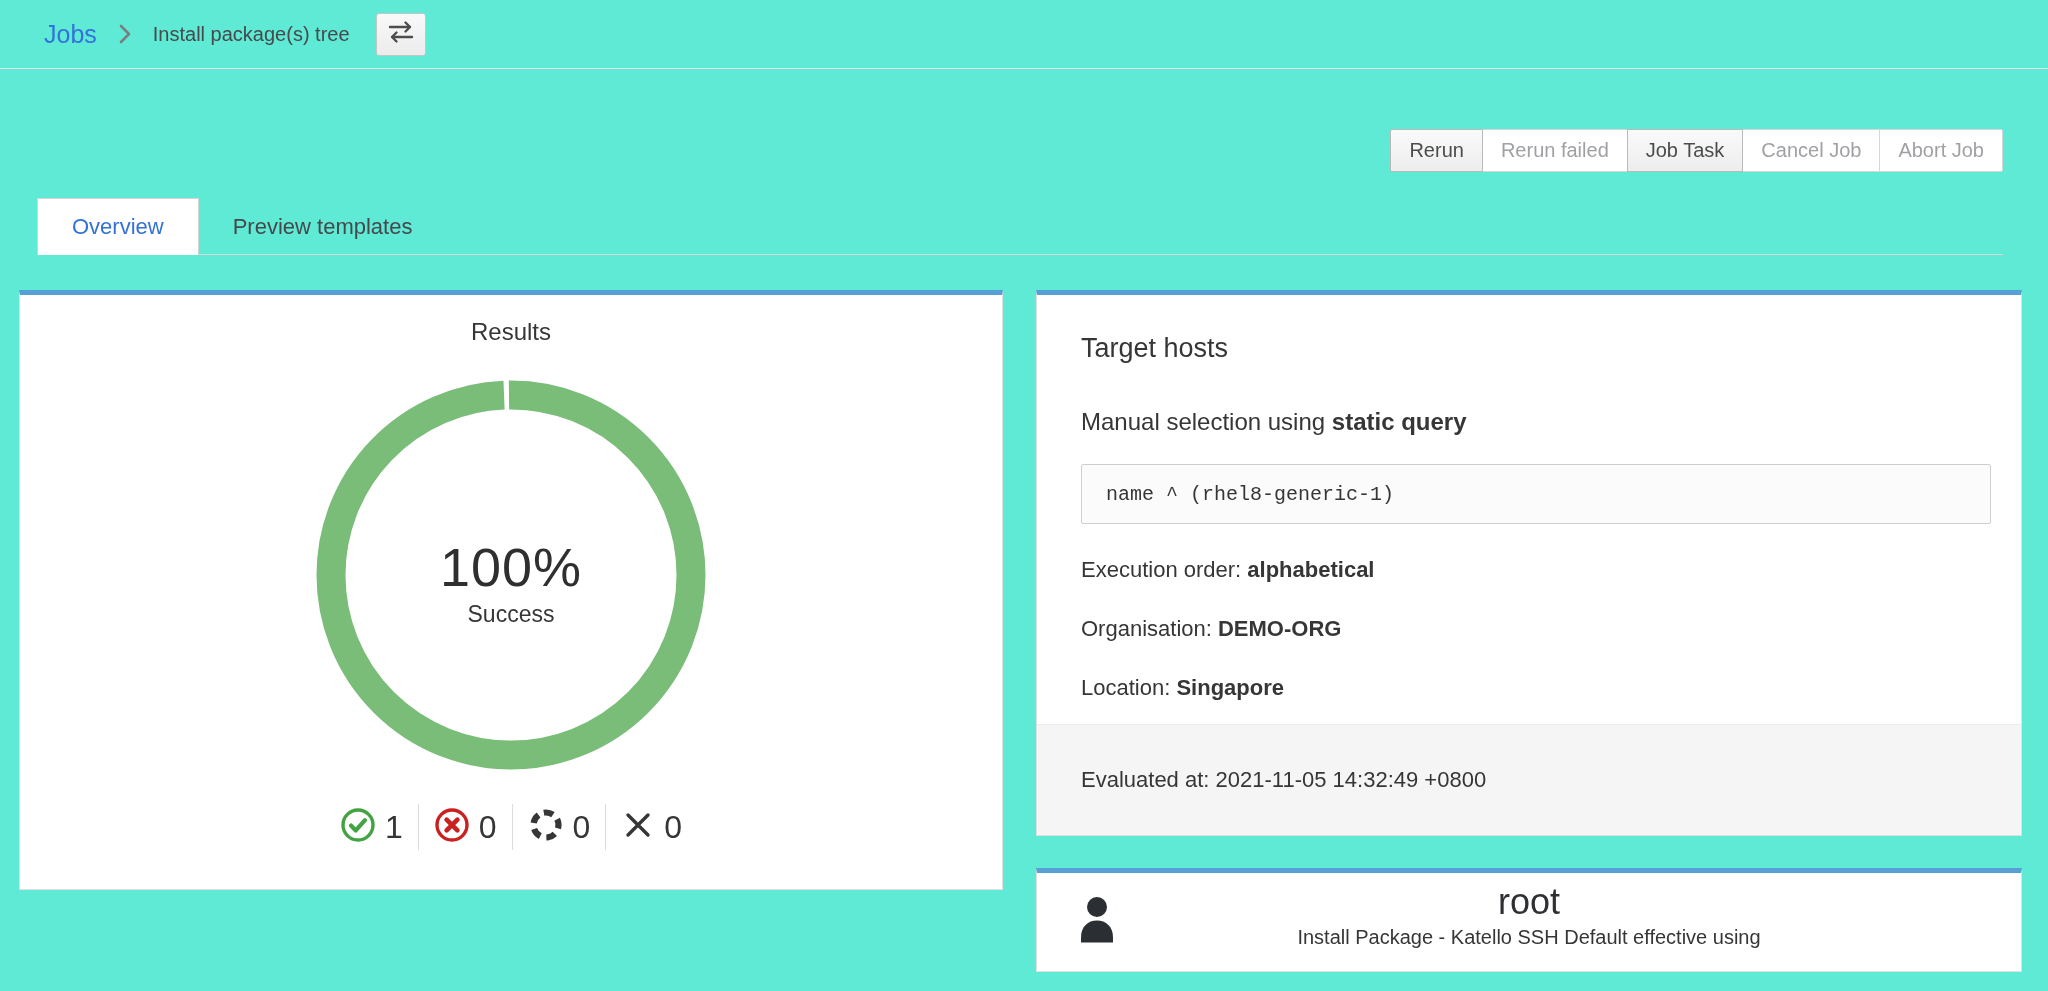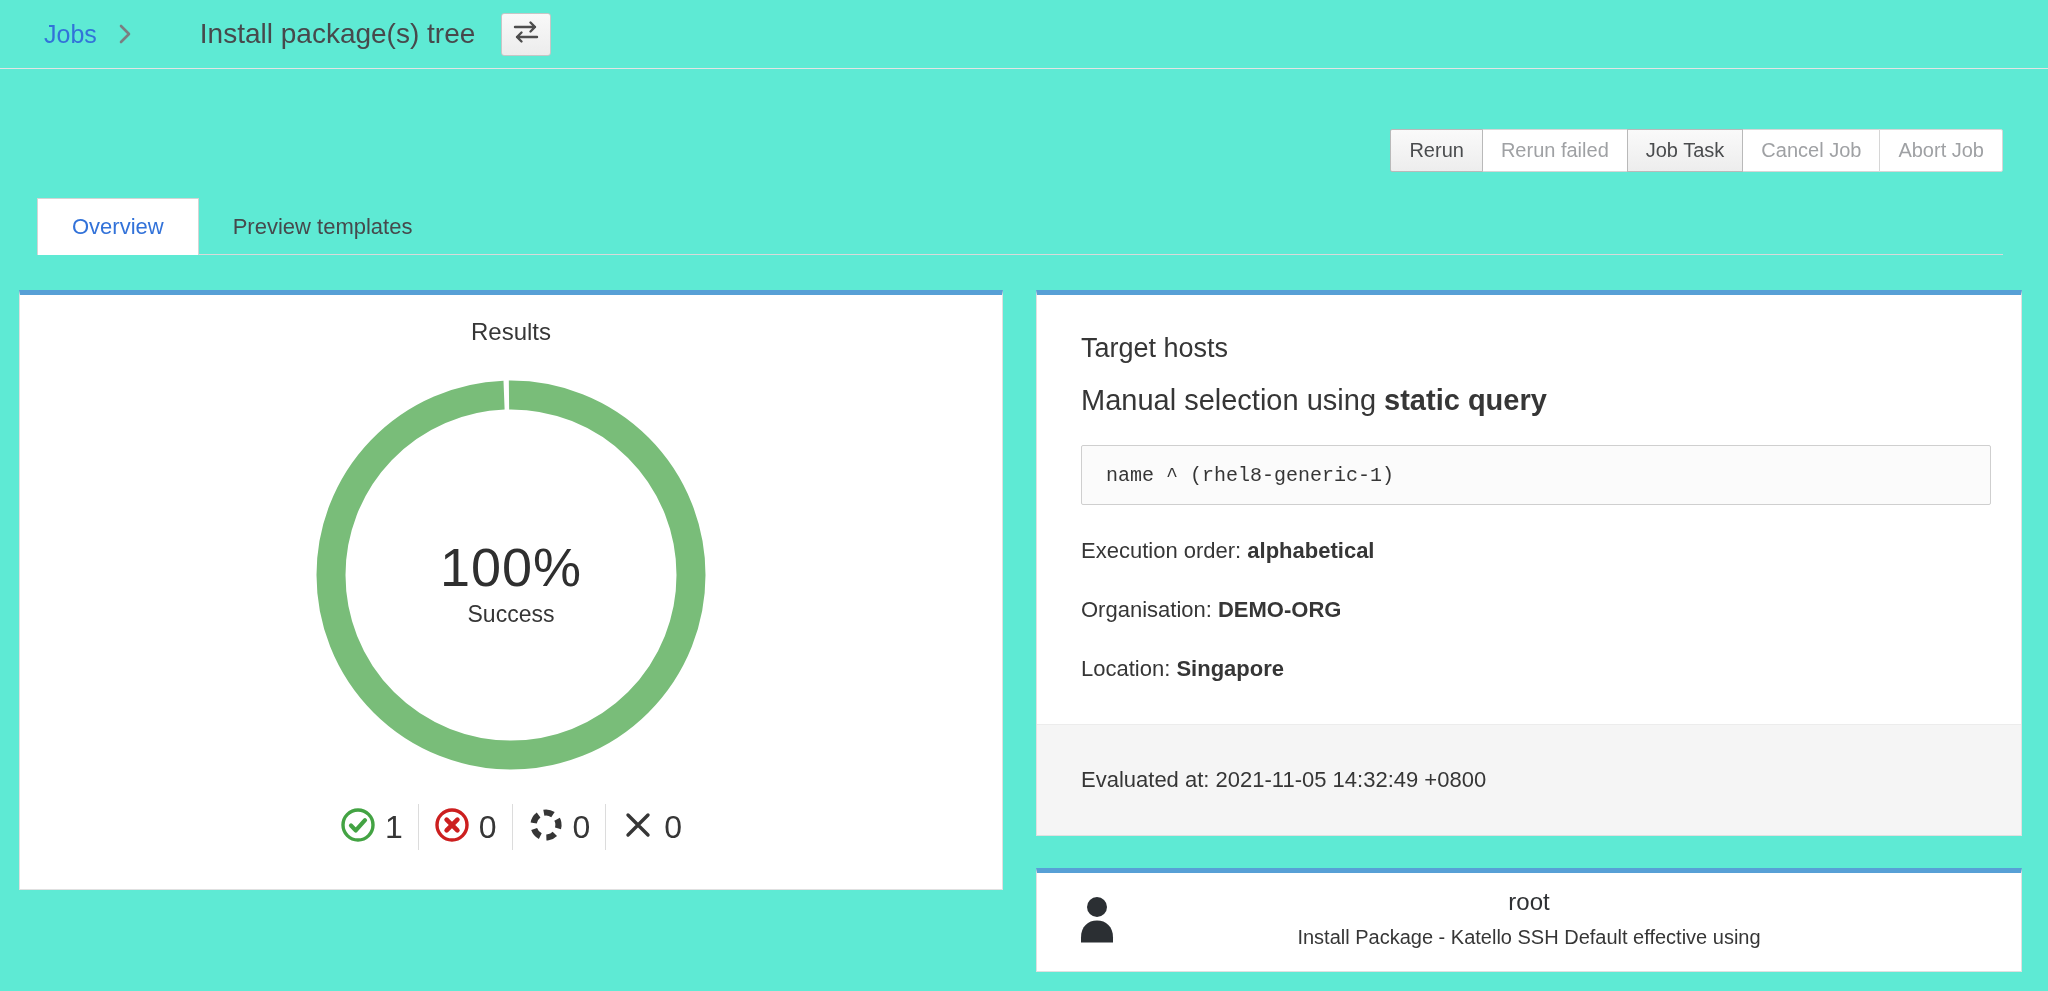--- a/index.html
+++ b/index.html
@@ -8,21 +8,21 @@
     position:relative; width:2048px; height:991px; background:#5eead4;
     font-family:"Liberation Sans", sans-serif; color:#363636; overflow:hidden;
   }
   
   .breadcrumb-bar {
     position:absolute; top:0; left:0; width:100%; height:69px;
     border-bottom:1px solid #e4e4e4; display:flex; align-items:center; padding-left:44px;
   }
   .jobs-link { font-size:25px; color:#3272d9; text-decoration:none; cursor:pointer; }
   .crumb-sep { margin:0 22px; display:flex; align-items:center; }
-  .crumb-current { font-size:28px; color:#47494c;margin-left:47px; }
+  .crumb-current { font-size:20px; color:#47494c; }
   .switcher-btn {
     margin-left:26px; width:50px; height:43px; border:1px solid #c6c6c6; border-radius:3px;
     background:linear-gradient(#f9f9f9,#ececec); display:flex; align-items:center; justify-content:center; cursor:pointer;
   }
   
   .toolbar { position:absolute; top:129px; right:45px; display:flex; }
   .btn {
     height:43px; padding:0 18px; font-size:20px; display:flex; align-items:center;
     border:1px solid #d6d6d6; background:#fff; color:#9fa1a4; white-space:nowrap;
   }
@@ -60,38 +60,38 @@
     position:absolute; left:0; right:0; top:508px; height:48px;
     display:flex; align-items:center; justify-content:center;
   }
   .legend-item { display:flex; align-items:center; }
   .legend-num { font-size:32px; color:#363636; margin-left:9px; }
   .legend-div { width:1px; height:46px; background:#dcdcdc; margin:0 15px; }
   
   .panel-hosts { left:1036px; top:290px; width:986px; height:546px; }
   .hosts-body { padding:0 30px 0 44px; }
   .hosts-title { margin-top:38px; font-size:27px; color:#363636; }
-  .hosts-selection { margin-top:20px; font-size:29px; }
+  .hosts-selection { margin-top:44px; font-size:24px; }
   .bold { font-weight:bold; }
   .query-box {
     margin-top:28px; height:60px; border:1px solid #cfcfcf; border-radius:2px; background:#fbfbfb;
     display:flex; align-items:center; padding:0 24px;
     font-family:"Liberation Mono", monospace; font-size:20px; color:#363636;
   }
   .hosts-field { margin-top:33px; font-size:22px; }
   .hosts-field + .hosts-field { margin-top:33px; }
   .hosts-footer {
     position:absolute; left:0; right:0; bottom:0; height:111px; background:#f5f5f5;
     border-top:1px solid #ececec; display:flex; align-items:center; padding-left:44px; font-size:22px;
   }
   
   .user-card { left:1036px; top:868px; width:986px; height:104px; }
   .person-wrap { position:absolute; left:42px; top:50%; transform:translateY(-50%); }
   .user-text { text-align:center; padding-top:8px; }
-  .user-name { font-size:24px; color:#2e3033; line-height:42px; }
+  .user-name { font-size:36px; color:#2e3033; line-height:42px; }
   .user-desc { font-size:20px; color:#363636; margin-top:3px; }
 </style>
 </head>
 <body>
 
 <div class="screen">
 
   <div class="breadcrumb-bar">
     <a class="jobs-link">Jobs</a>
     <span class="crumb-sep">

